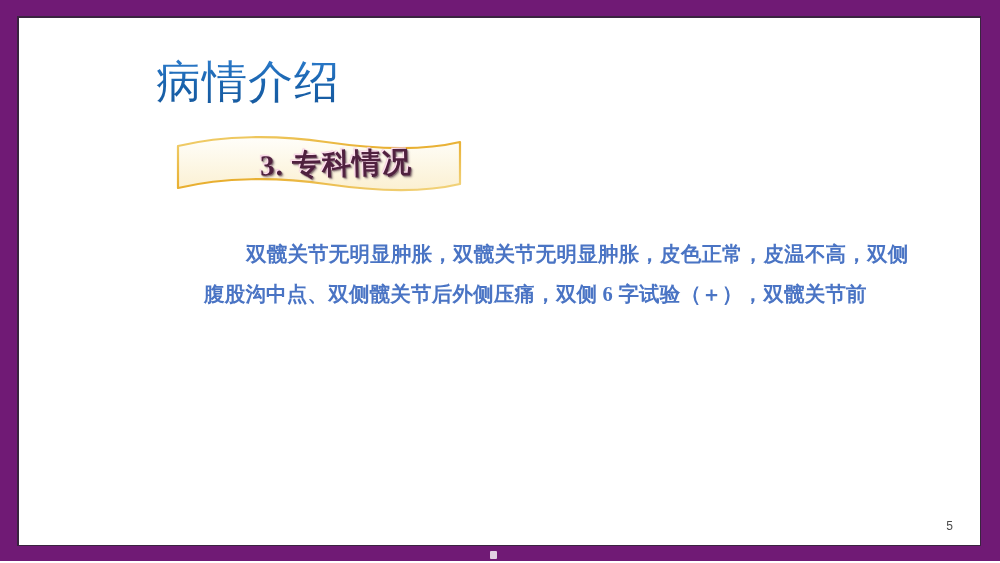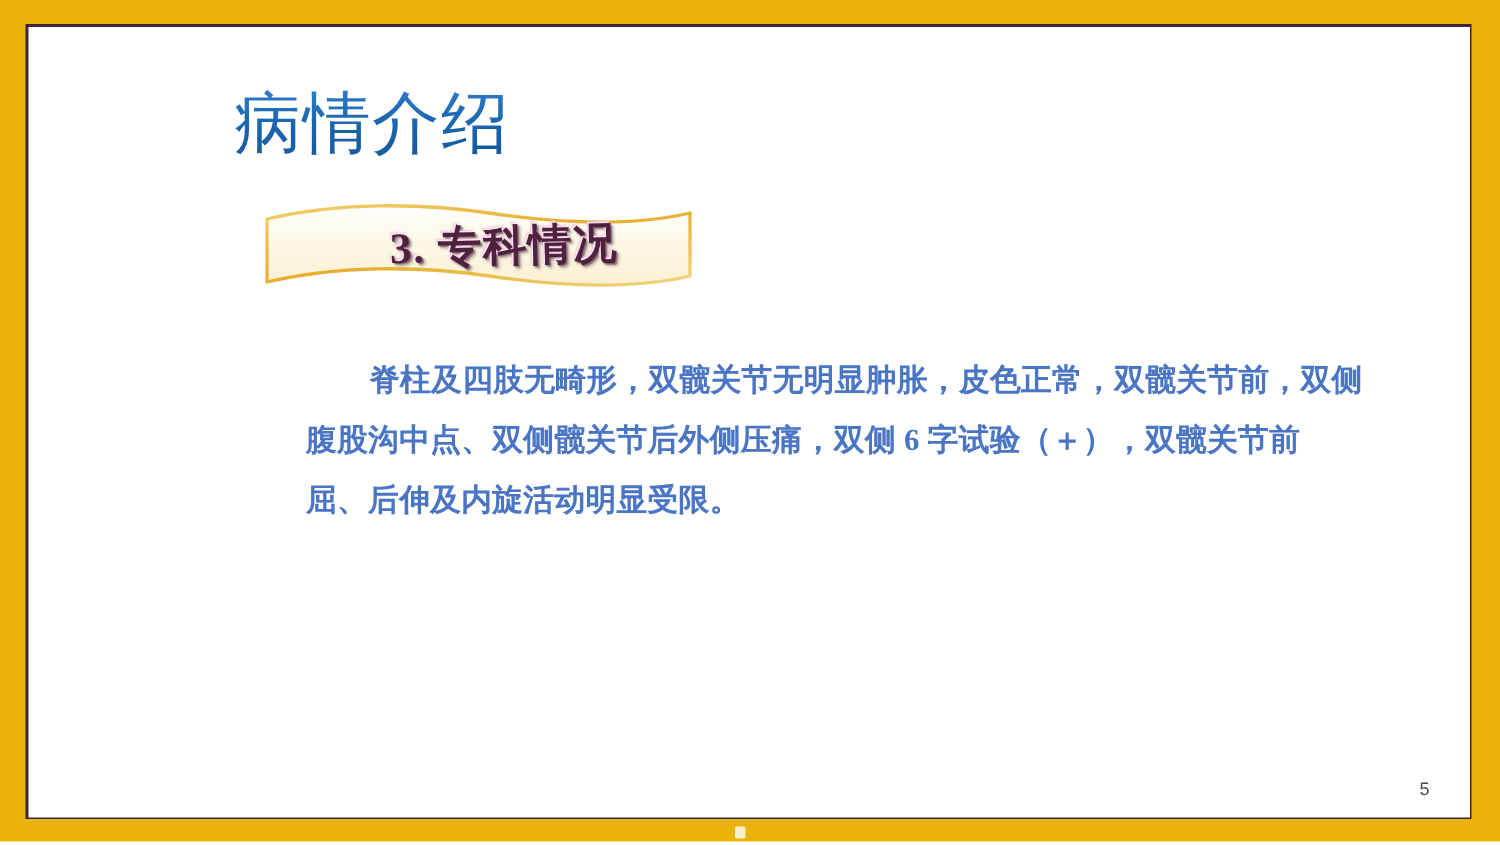--- a/index.html
+++ b/index.html
@@ -12,21 +12,21 @@
     height: 563px;
     overflow: hidden;
     font-family: "Liberation Serif", "DejaVu Serif", serif;
   }
 
   
   .slide {
     position: relative;
     width: 1000px;
     height: 561px;
-    background: #eab308;   
+    background: #701a75;   
     box-sizing: border-box;
   }
 
   
   .canvas-shadow {
     position: absolute;
     left: 17px;
     top: 16px;
     width: 964px;
     height: 530px;
@@ -176,23 +176,22 @@
                  C 200,17 248,19 286,10
                  L 286,52
                  C 248,61 200,59 152,52
                  C 104,45 50,45 4,56
                  Z" fill="url(#ribbonFill)" stroke="url(#ribbonStroke)" stroke-width="2.2" stroke-linejoin="round"></path>
       </svg>
       <div class="banner-text">3.  专科情况</div>
     </div>
 
     <div class="body-text">
-      <span class="ln"><span class="indent"></span><span>脊柱及四肢无畸形，双髋关节无明显肿胀，皮色正常，双髋关节前，双侧</span></span>
+      <span class="ln"><span class="indent"></span><span>双髋关节无明显肿胀，双髋关节无明显肿胀，皮色正常，皮温不高，双侧</span></span>
       <span class="ln">腹股沟中点、双侧髋关节后外侧压痛，双侧 6 字试验（＋），双髋关节前</span>
-      <span class="ln">屈、后伸及内旋活动明显受限。</span>
     </div>
 
     <div class="slide-number">5</div>
 
   </div>
 
   <div class="bottom-mark"></div>
 
 </div>
 

